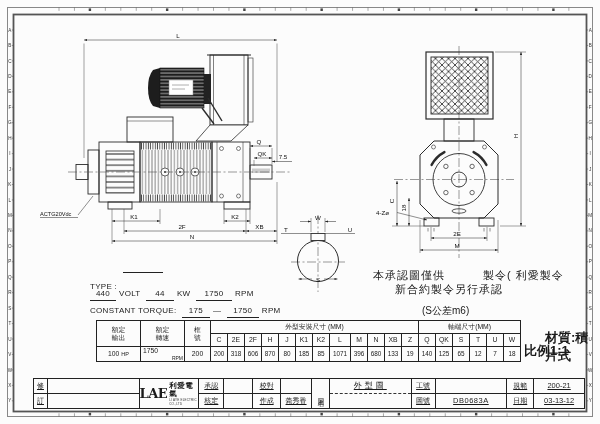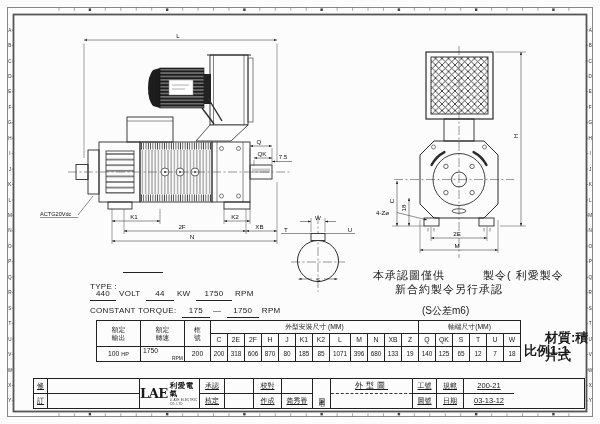--- a/index.html
+++ b/index.html
@@ -571,20 +571,24 @@
         </div>
     </div>
     <div class="tbc" style="width:82px">
       <div class="half topd" style="font-size:8px;letter-spacing:3px">外型圖</div>
       <div class="half"></div>
     </div>
     <div class="tbc" style="width:24px">
       <div class="half top">工號</div>
       <div class="half">圖號</div>
     </div>
+    <div class="tbc" style="width:72px">
+      <div class="half top"></div>
+      <div class="half" style="font-size:7.5px;letter-spacing:.5px">DB0683A</div>
+    </div>
     <div class="tbc" style="width:27px">
       <div class="half top">規範</div>
       <div class="half">日期</div>
     </div>
     <div class="tbc" style="width:50px">
       <div class="half top" style="font-size:7.5px">200-21</div>
       <div class="half" style="font-size:7.5px">03-13-12</div>
     </div>
   </div>
 

